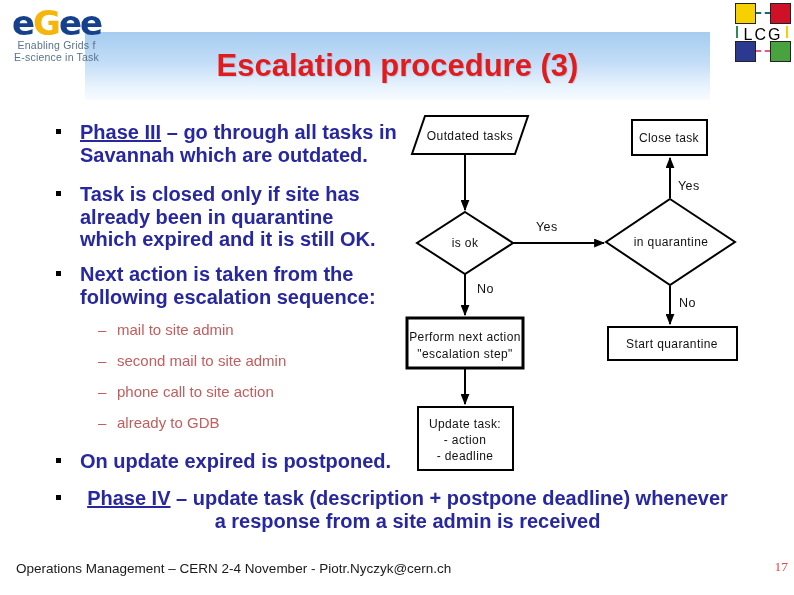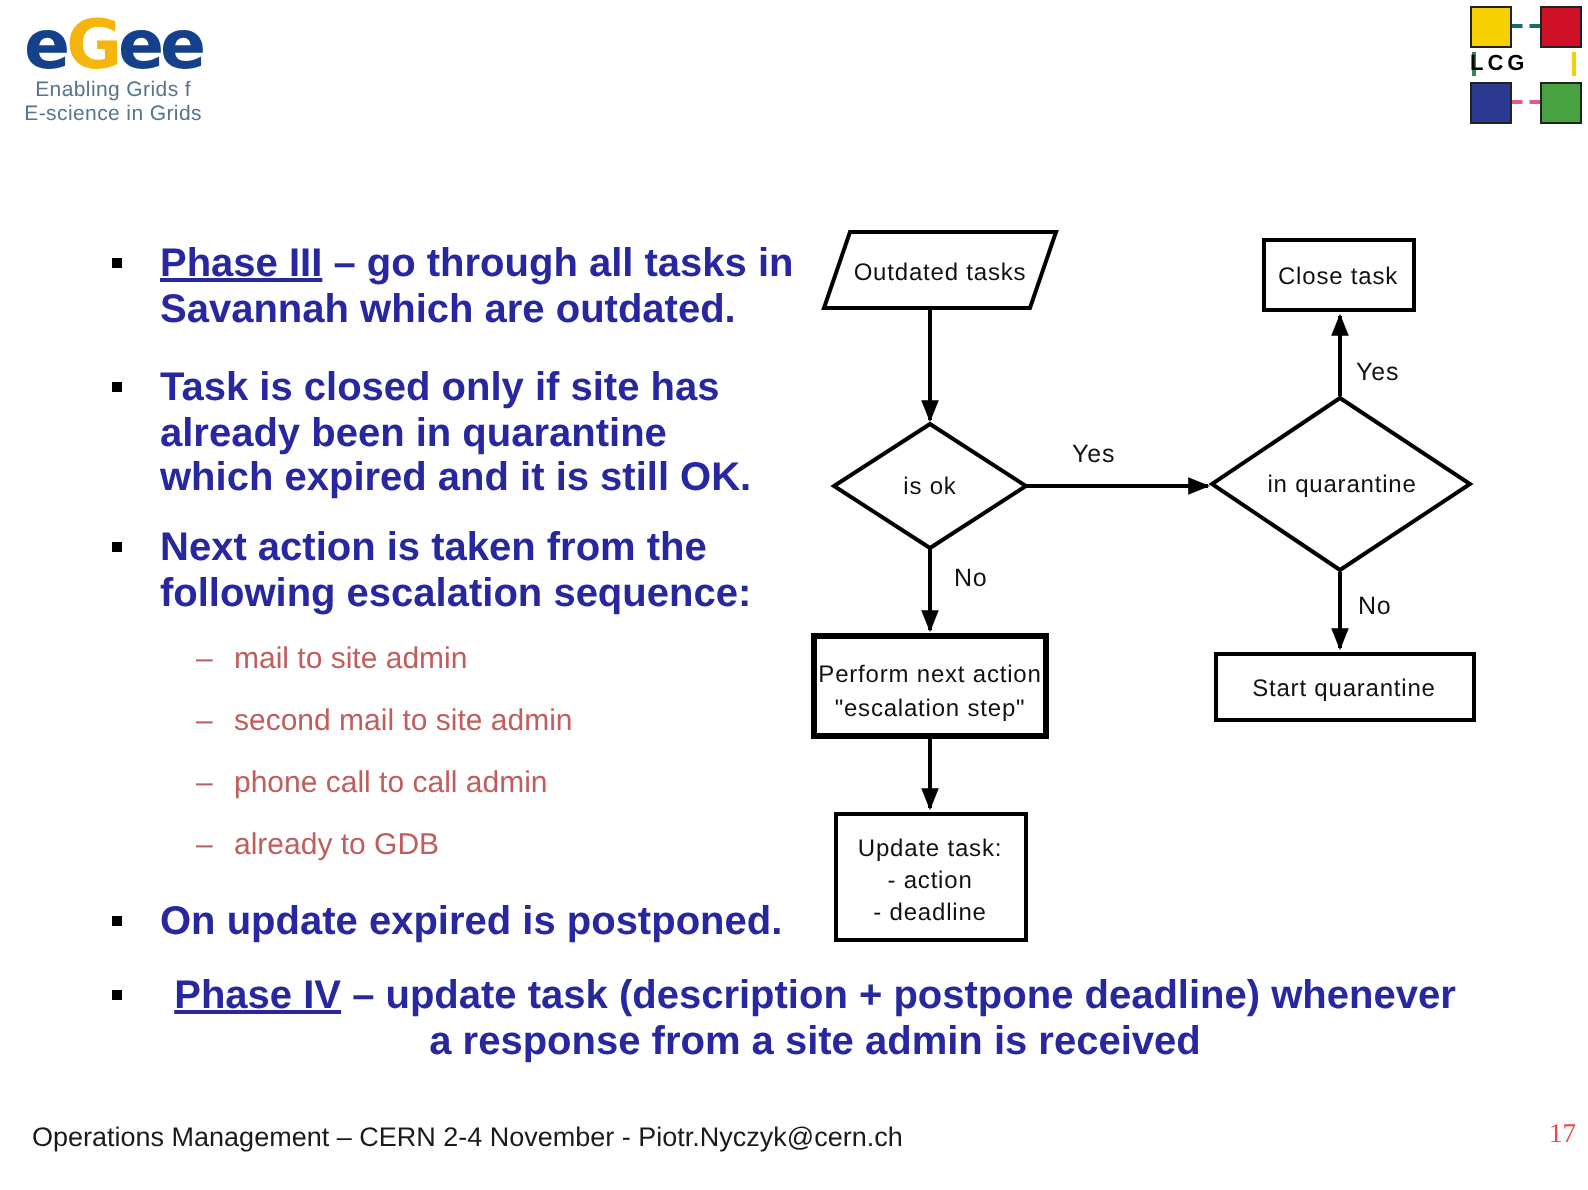--- a/index.html
+++ b/index.html
@@ -23,22 +23,22 @@
     margin:0; color:#E21C1C; font-size:31px; font-weight:bold; letter-spacing:0px;
     text-shadow:1px 1px 0 rgba(120,130,170,0.25);
   }
   
   .lcg{position:absolute; left:728px; top:2px; width:66px; height:62px; z-index:3;}
   .lcg .sq{position:absolute; width:21px; height:21px; border:1px solid #222; box-sizing:border-box;}
   .sq-yellow{left:7px; top:1px; background:#F6D000;}
   .sq-red{left:42px; top:1px; background:#CE1126;}
   .sq-blue{left:7px; top:39px; background:#2B3990;}
   .sq-green{left:42px; top:39px; background:#47A23F;}
-  .lcg-label{position:absolute; left:7px; top:24px; width:56px; text-align:left;
-    font-weight:bold; font-size:11px; letter-spacing:2px; color:#000;}
+  .lcg-label{position:absolute; left:7px; top:24px; width:56px; text-align:center;
+    font-weight:normal; font-size:16px; letter-spacing:2px; color:#000;}
   .dash-h{position:absolute; height:0; border-top:2px dashed #1a6b6b;}
   .dash-h.top{left:28px; top:10px; width:14px;}
   .dash-h.bottom{left:28px; top:48px; width:14px; border-top-color:#E05A8A;}
   .dash-v{position:absolute; width:0; border-left:2px dashed #2E8B57; height:12px;}
   .dash-v.left{left:8px; top:24px;}
   .dash-v.right{left:58px; top:24px; border-left-color:#F6D000;}
   
   .bullet{
     position:absolute; left:80px; color:#27279F; font-weight:bold; font-size:20px; line-height:22.5px;
   }
@@ -67,23 +67,26 @@
   }
 </style>
 </head>
 <body>
 
 <div class="slide">
 
   <div class="egee-logo">
     <div class="egee-word"><span class="egee-blue">e</span><span class="egee-gold">G</span><span class="egee-blue">ee</span></div>
     <div class="egee-tag">Enabling Grids f</div>
-    <div class="egee-tag">E-science in Grids</div>
+    <div class="egee-tag">E-science in Task</div>
   </div>
 
+  <div class="banner">
+    <h1>Escalation procedure (3)</h1>
+  </div>
 
   <div class="lcg">
     <div class="sq sq-yellow"></div>
     <div class="sq sq-red"></div>
     <div class="dash-h top"></div>
     <div class="dash-v left"></div>
     <div class="dash-v right"></div>
     <div class="lcg-label">LCG</div>
     <div class="sq sq-blue"></div>
     <div class="sq sq-green"></div>
@@ -109,21 +112,21 @@
     <div class="subrow">
       <span class="dash">–</span>
       <span>mail to site admin</span>
     </div>
     <div class="subrow">
       <span class="dash">–</span>
       <span>second mail to site admin</span>
     </div>
     <div class="subrow">
       <span class="dash">–</span>
-      <span>phone call to call admin</span>
+      <span>phone call to site action</span>
     </div>
     <div class="subrow">
       <span class="dash">–</span>
       <span>already to GDB</span>
     </div>
   </div>
 
   <div class="bullet" style="top:450px; width:400px;">
     <span class="mark"></span>
     <span>On update expired is postponed.</span>

